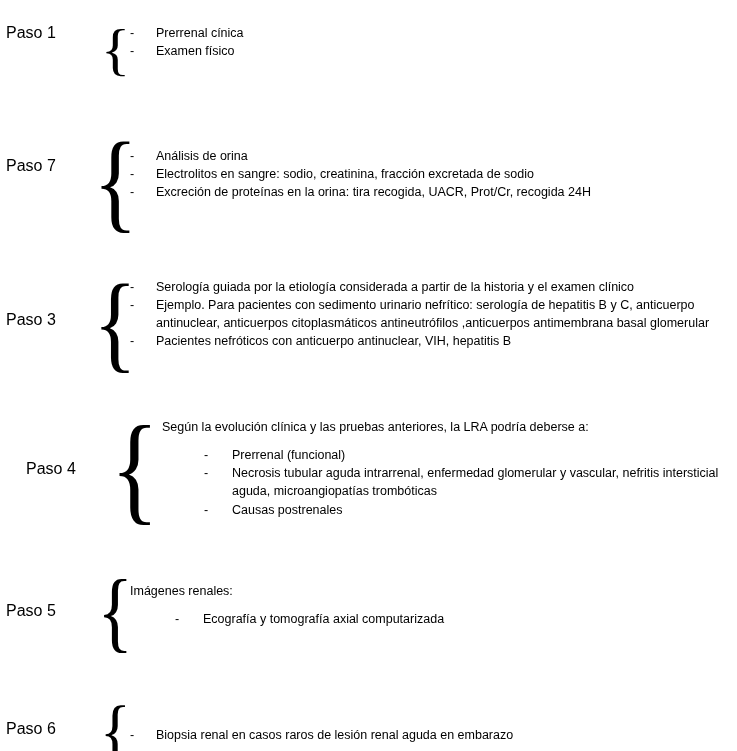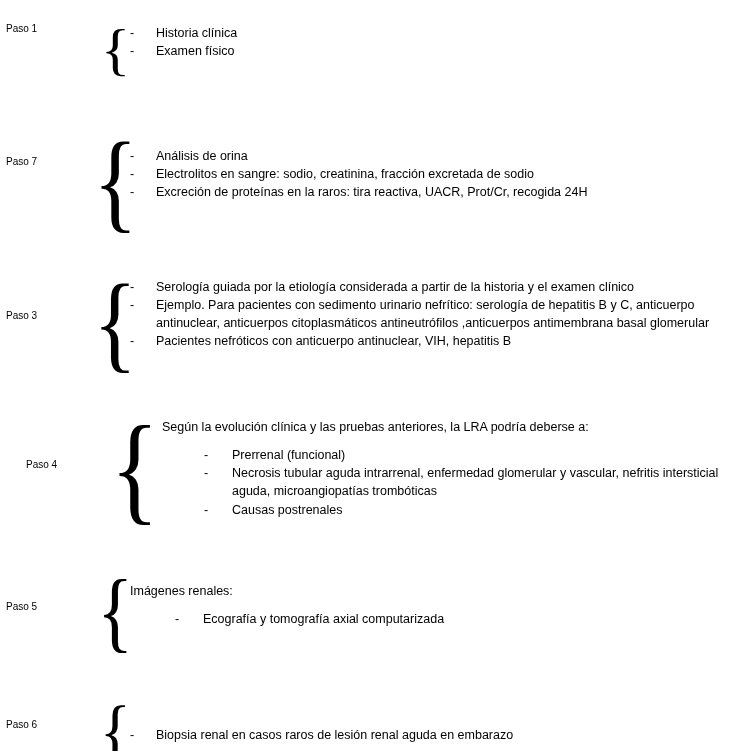--- a/index.html
+++ b/index.html
@@ -20,21 +20,21 @@
     position: absolute;
     left: 0;
     width: 737px;
     display: flex;
     align-items: flex-start;
   }
 
   .step-label {
     width: 100px;
     flex: 0 0 100px;
-    font-size: 10px;
+    font-size: 16px;
     line-height: 1.35;
     padding-left: 6px;
     box-sizing: border-box;
     white-space: nowrap;
   }
 
   .brace-col {
     flex: 0 0 30px;
     width: 30px;
     display: flex;
@@ -89,21 +89,21 @@
 <body>
 
 <div class="step" style="top:22px;">
   <div class="step-label">Paso 1</div>
   <div class="brace-col">
     <span class="brace" style="font-size:56px; transform:scaleX(1.1);">{</span>
   </div>
   <div class="content">
     <div class="bullet-row">
       <span class="dash">-</span>
-      <span class="bullet-text">Historia clínica</span>
+      <span class="bullet-text">Prerrenal cínica</span>
     </div>
     <div class="bullet-row">
       <span class="dash">-</span>
       <span class="bullet-text">Examen físico</span>
     </div>
   </div>
 </div>
 
 <div class="step" style="top:125px;">
   <div class="step-label" style="padding-top:30px;">Paso 7</div>
@@ -114,21 +114,21 @@
     <div class="bullet-row">
       <span class="dash">-</span>
       <span class="bullet-text">Análisis de orina</span>
     </div>
     <div class="bullet-row">
       <span class="dash">-</span>
       <span class="bullet-text">Electrolitos en sangre: sodio, creatinina, fracción excretada de sodio</span>
     </div>
     <div class="bullet-row">
       <span class="dash">-</span>
-      <span class="bullet-text">Excreción de proteínas en la raros: tira reactiva, UACR, Prot/Cr, recogida 24H</span>
+      <span class="bullet-text">Excreción de proteínas en la orina: tira recogida, UACR, Prot/Cr, recogida 24H</span>
     </div>
   </div>
 </div>
 
 <div class="step" style="top:268px;">
   <div class="step-label" style="padding-top:41px;">Paso 3</div>
   <div class="brace-col" style="height:110px;">
     <span class="brace" style="font-size:108px; transform:scaleX(0.85);">{</span>
   </div>
   <div class="content" style="padding-top:10px;">

